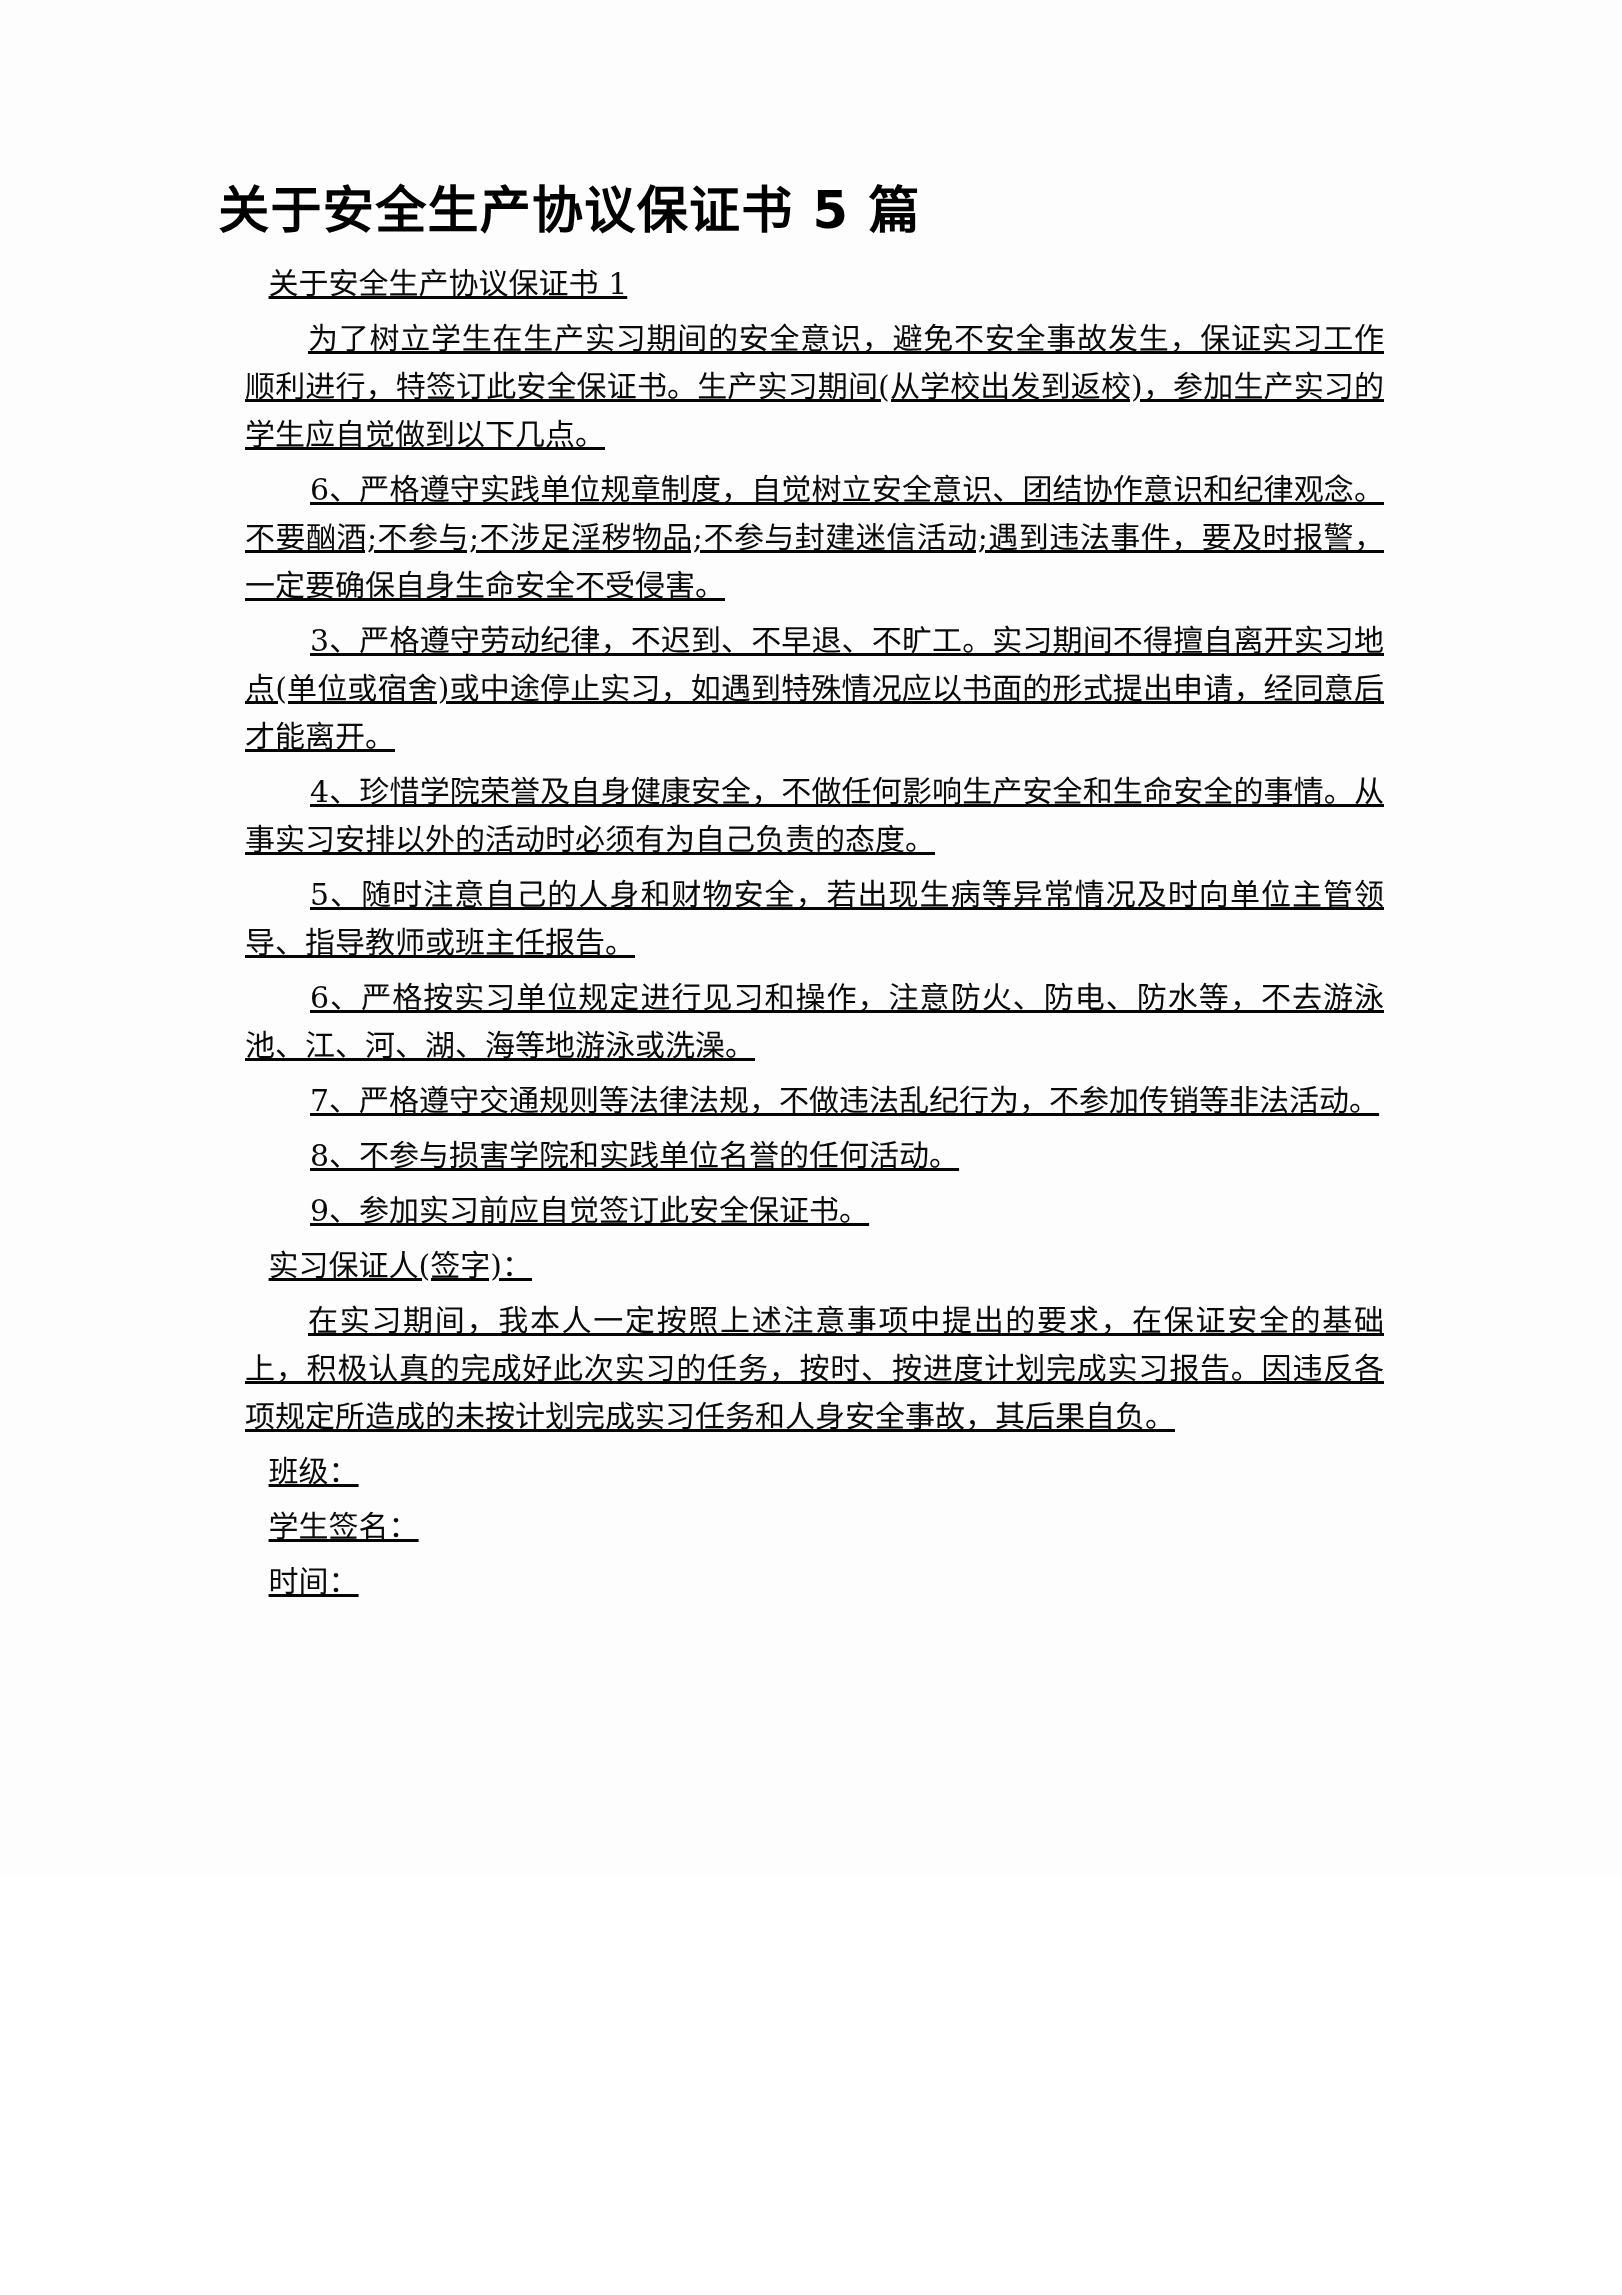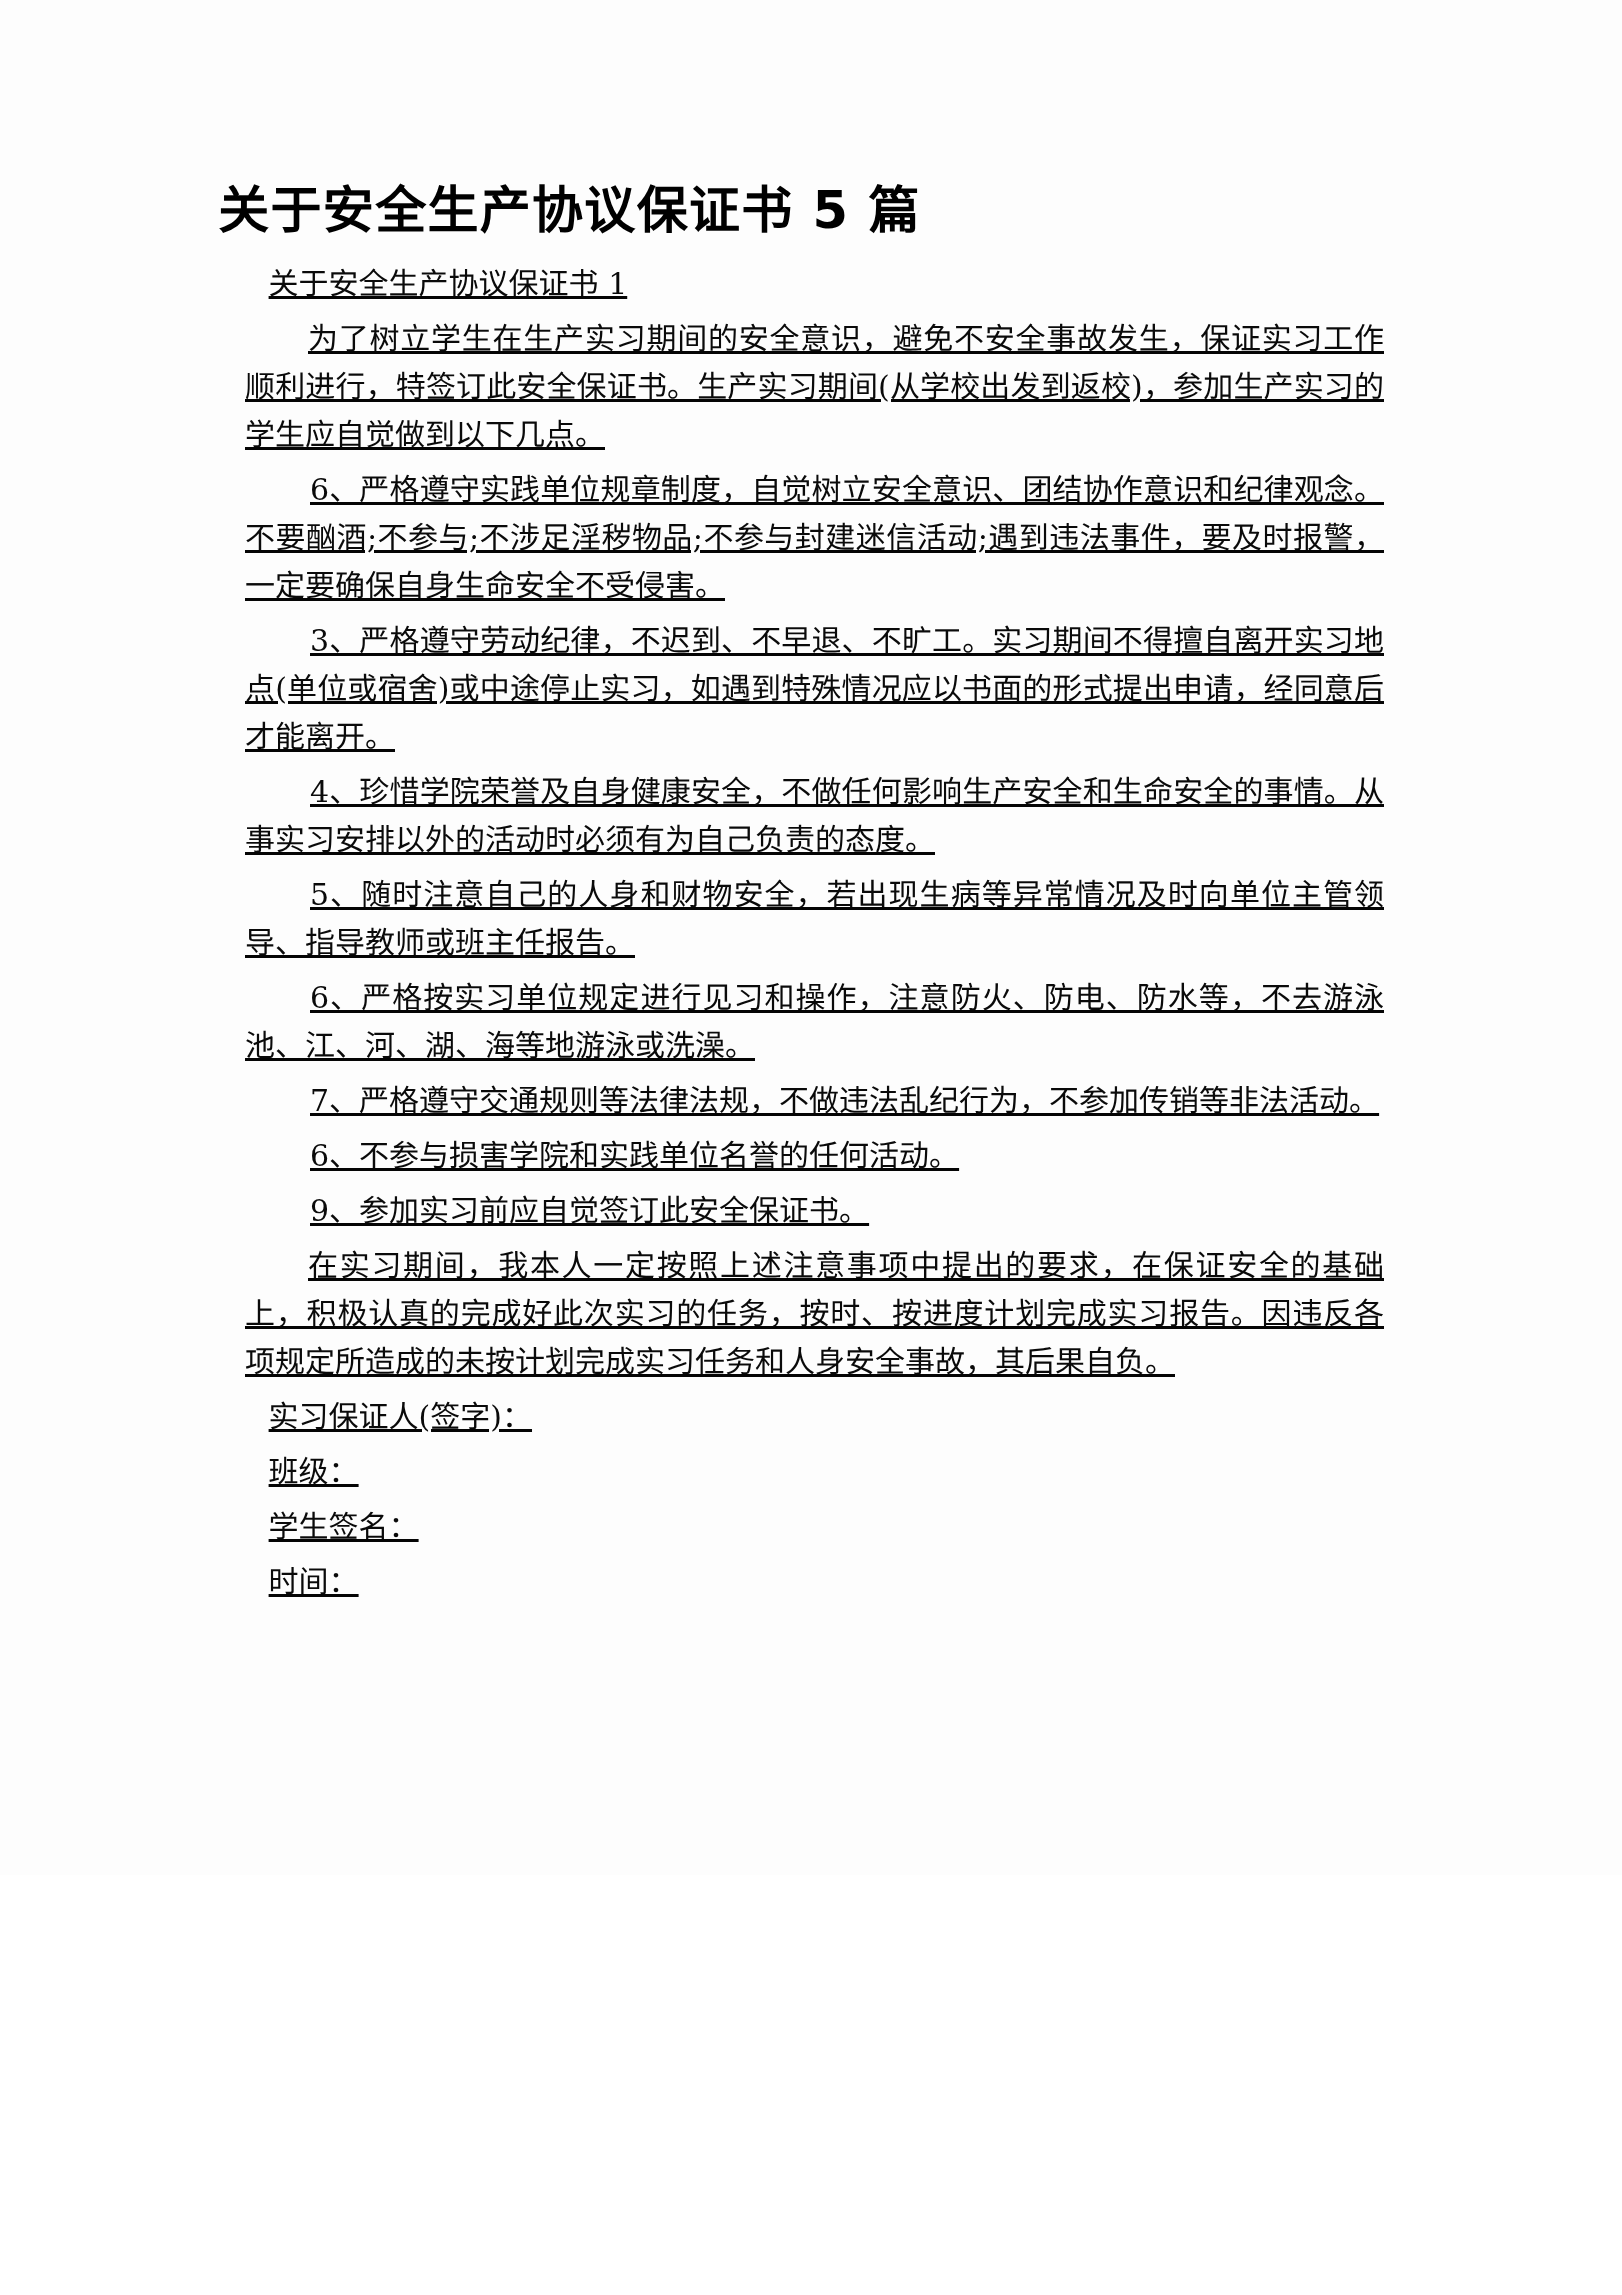--- a/index.html
+++ b/index.html
@@ -113,27 +113,27 @@
       <p class="line item">3、严格遵守劳动纪律，不迟到、不早退、不旷工。实习期间不得擅自离开实习地点(单位或宿舍)或中途停止实习，如遇到特殊情况应以书面的形式提出申请，经同意后才能离开。</p>
 
       <p class="line item">4、珍惜学院荣誉及自身健康安全，不做任何影响生产安全和生命安全的事情。从事实习安排以外的活动时必须有为自己负责的态度。</p>
 
       <p class="line item">5、随时注意自己的人身和财物安全，若出现生病等异常情况及时向单位主管领导、指导教师或班主任报告。</p>
 
       <p class="line item">6、严格按实习单位规定进行见习和操作，注意防火、防电、防水等，不去游泳池、江、河、湖、海等地游泳或洗澡。</p>
 
       <p class="line item">7、严格遵守交通规则等法律法规，不做违法乱纪行为，不参加传销等非法活动。</p>
 
-      <p class="line item">6、不参与损害学院和实践单位名誉的任何活动。</p>
+      <p class="line item">8、不参与损害学院和实践单位名誉的任何活动。</p>
 
       <p class="line item">9、参加实习前应自觉签订此安全保证书。</p>
 
+      <p class="line sig">实习保证人(签字)：</p>
+
       <p class="line para">在实习期间，我本人一定按照上述注意事项中提出的要求，在保证安全的基础上，积极认真的完成好此次实习的任务，按时、按进度计划完成实习报告。因违反各项规定所造成的未按计划完成实习任务和人身安全事故，其后果自负。</p>
-
-      <p class="line sig">实习保证人(签字)：</p>
 
       <p class="line sig">班级：</p>
 
       <p class="line sig">学生签名：</p>
 
       <p class="line sig">时间：</p>
 
     </div>
   </div>
 

